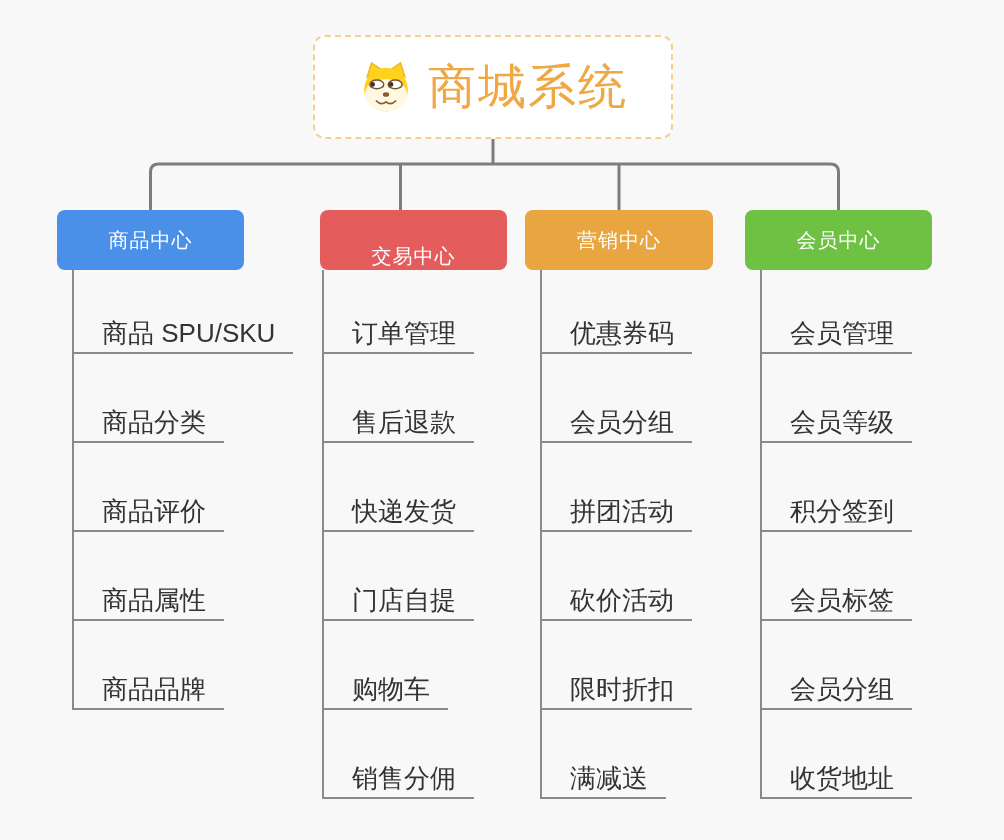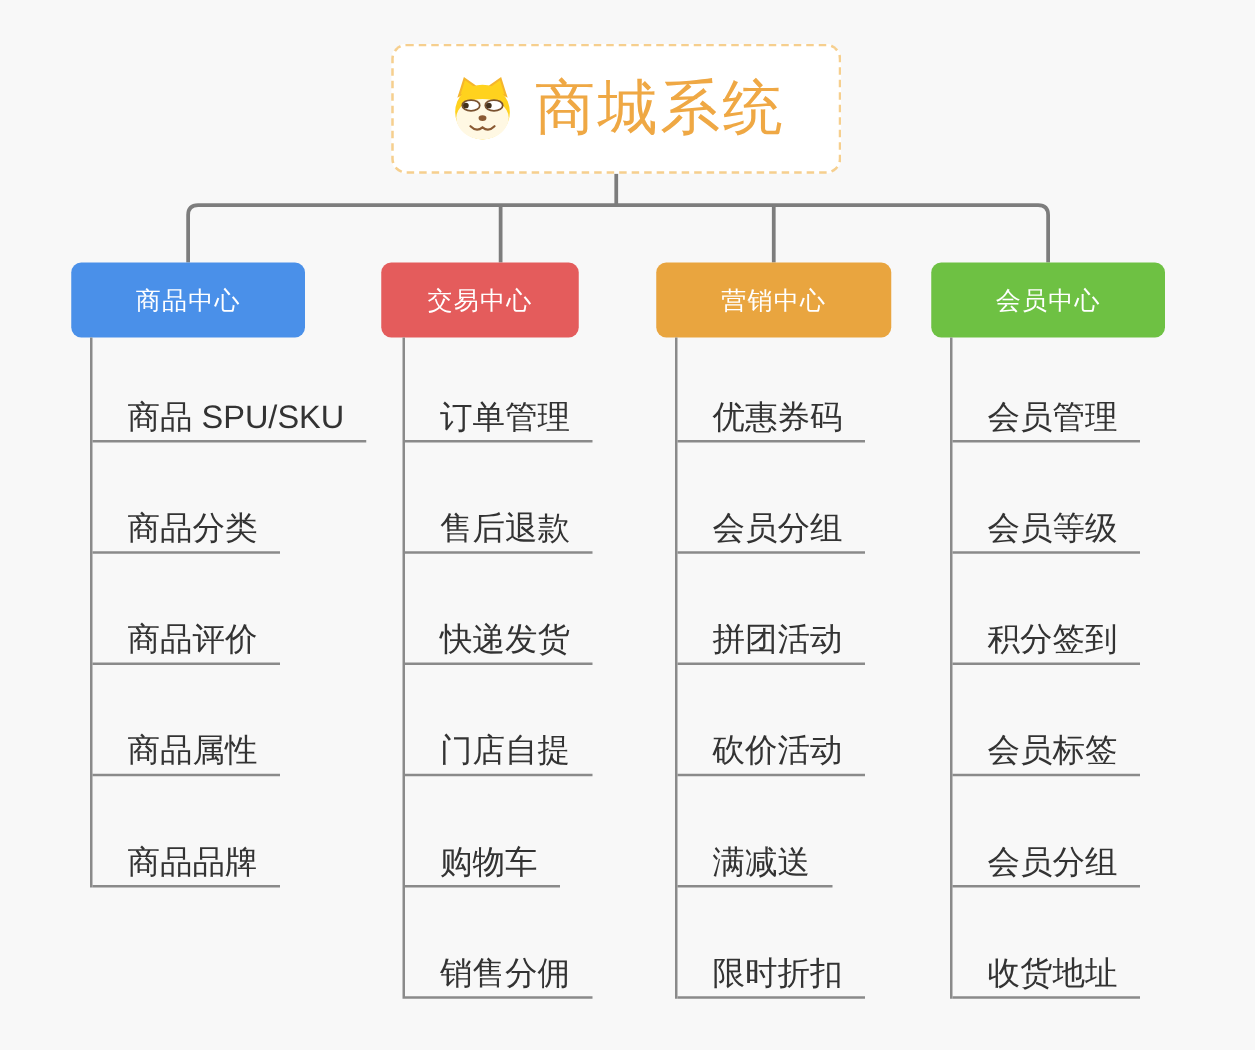--- a/index.html
+++ b/index.html
@@ -133,21 +133,21 @@
   </div>
 
 
   <div class="leaf">
     <span class="leaf-label">商品品牌</span>
   </div>
 </div>
   </div>
 
   <div class="branch">
-    <div class="branch-header" style="left: 305px; width: 158px; background: rgb(228, 92, 92);">
+    <div class="branch-header" style="left: 320px; width: 187px; background: rgb(228, 92, 92); align-items: flex-end;">
       <span class="branch-label">交易中心</span>
     </div>
     <div class="leaves" style="left: 322px;">
   <div class="leaf">
     <span class="leaf-label">订单管理</span>
   </div>
 
   <div class="leaf">
     <span class="leaf-label">售后退款</span>
   </div>
@@ -185,25 +185,25 @@
 
   <div class="leaf">
     <span class="leaf-label">拼团活动</span>
   </div>
 
   <div class="leaf">
     <span class="leaf-label">砍价活动</span>
   </div>
 
   <div class="leaf">
+    <span class="leaf-label">限时折扣</span>
+  </div>
+
+  <div class="leaf">
     <span class="leaf-label">满减送</span>
-  </div>
-
-  <div class="leaf">
-    <span class="leaf-label">限时折扣</span>
   </div>
 </div>
   </div>
 
   <div class="branch">
     <div class="branch-header" style="left: 745px; width: 187px; background: rgb(110, 193, 67);">
       <span class="branch-label">会员中心</span>
     </div>
     <div class="leaves" style="left: 760px;">
   <div class="leaf">

